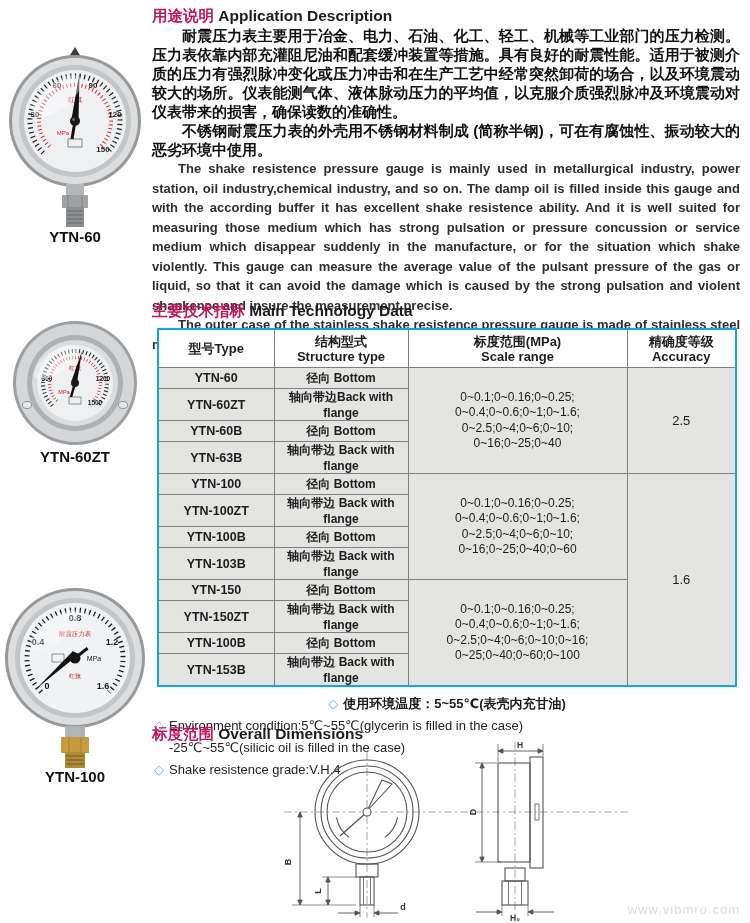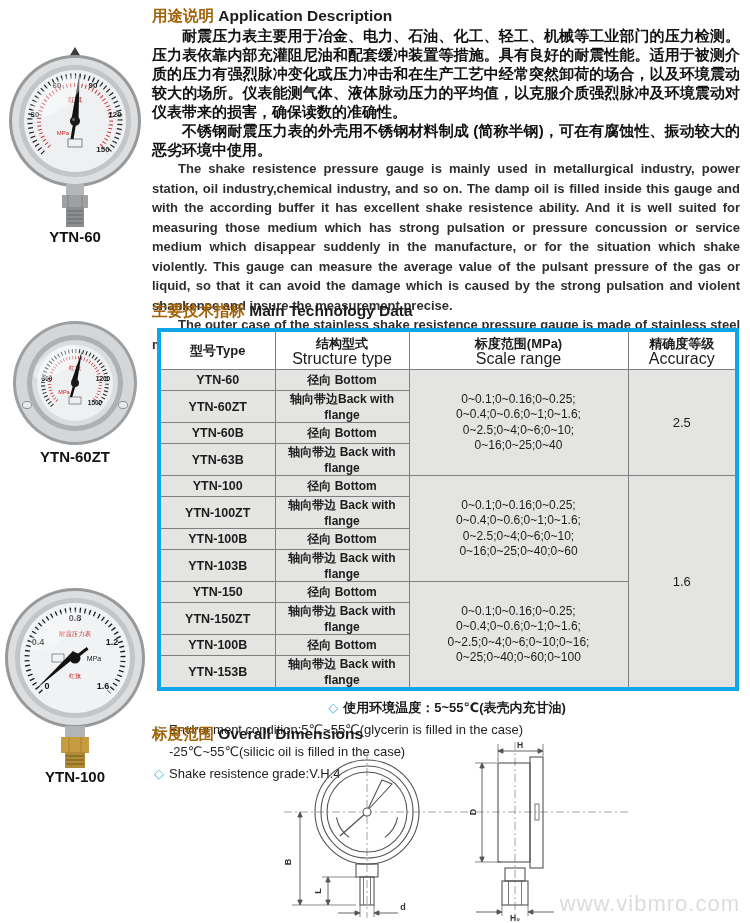--- a/index.html
+++ b/index.html
@@ -3,51 +3,51 @@
 <meta charset="utf-8">
 <style>
   html,body{margin:0;padding:0;}
   body{
     width:750px;height:923px;position:relative;background:#ffffff;
     font-family:"Liberation Sans","DejaVu Sans",sans-serif;color:#1c1c1c;overflow:hidden;
   }
   .content{position:absolute;left:152px;top:0;width:588px;height:923px;}
   .sec{position:absolute;left:0;width:588px;}
   h2.heading{margin:0;font-size:15.5px;font-weight:bold;line-height:20px;}
-  h2.heading .zh{color:#a16207;font-family:Liberation Serif, serif;}
+  h2.heading .zh{color:#be185d;font-family:Liberation Serif, serif;}
   h2.heading .en{color:#1c1c1c;}
   .para{margin:0;text-align:justify;text-indent:2em;}
   .para.zh{font-size:15px;font-weight:bold;line-height:19px;color:#111;}
   .para.en{font-size:13px;font-weight:bold;color:#2e2e2e;line-height:19.5px;letter-spacing:0;}
   .para + .para{margin-top:0;}
 
   table.tech{border-collapse:collapse;table-layout:fixed;width:578px;margin:7px 0 4px 5px;
-    border:4px solid #0ea5e9;}
+    border:2px solid #0ea5e9;}
   table.tech th,table.tech td{border:1px solid #7f7f7f;text-align:center;vertical-align:middle;padding:0 2px;}
   table.tech thead th{background:#ffffff;height:37px;font-weight:bold;}
   table.tech .h-zh{font-size:13px;line-height:15px;}
-  table.tech .h-en{font-size:16px;font-weight:normal;line-height:15px;}
+  table.tech .h-en{font-size:13px;font-weight:bold;line-height:15px;}
   table.tech tbody td{background:#e4e4e2;height:20px;}
   td.c-type{font-size:12.5px;font-weight:bold;}
   td.c-struct{font-size:12px;font-weight:bold;}
   td.c-scale{font-size:12px;font-weight:normal;}
   td.c-scale div{line-height:15.5px;}
   td.c-acc{font-size:13px;font-weight:normal;}
 
   .notes{margin:6px 0 0 2px;}
   .note-line{position:relative;font-size:13px;line-height:22px;white-space:nowrap;}
   .note-line .dia{color:#4ab5dc;margin-right:5px;font-size:13px;}
   .note-zh{font-weight:bold;text-align:center;}
   .note-en{font-weight:normal;color:#222;}
   .indent-zh{padding-left:112px;font-weight:bold;}
   .indent-en{padding-left:15px;}
 
   .gauge-label{position:absolute;width:150px;text-align:center;font-size:15px;font-weight:bold;color:#111;}
   .photo{position:absolute;}
-  .watermark{position:absolute;right:10px;bottom:6px;font-size:22px;color:#dcdcdc;letter-spacing:1px;}
+  .watermark{position:absolute;right:10px;bottom:6px;font-size:13px;color:#dcdcdc;letter-spacing:1px;}
   svg text{font-family:"Liberation Sans","DejaVu Sans",sans-serif;}
 </style>
 </head>
 <body>
 
 <svg class="photo" style="left:5px;top:36px" width="140" height="195" viewBox="0 0 140 195">
   <g>
     <polygon points="64,21 76,21 70,11" fill="#3c3c3c"></polygon>
     <circle cx="70" cy="85" r="66" fill="#97999b"></circle>
     <circle cx="70" cy="85" r="63" fill="#dcdedf"></circle>

